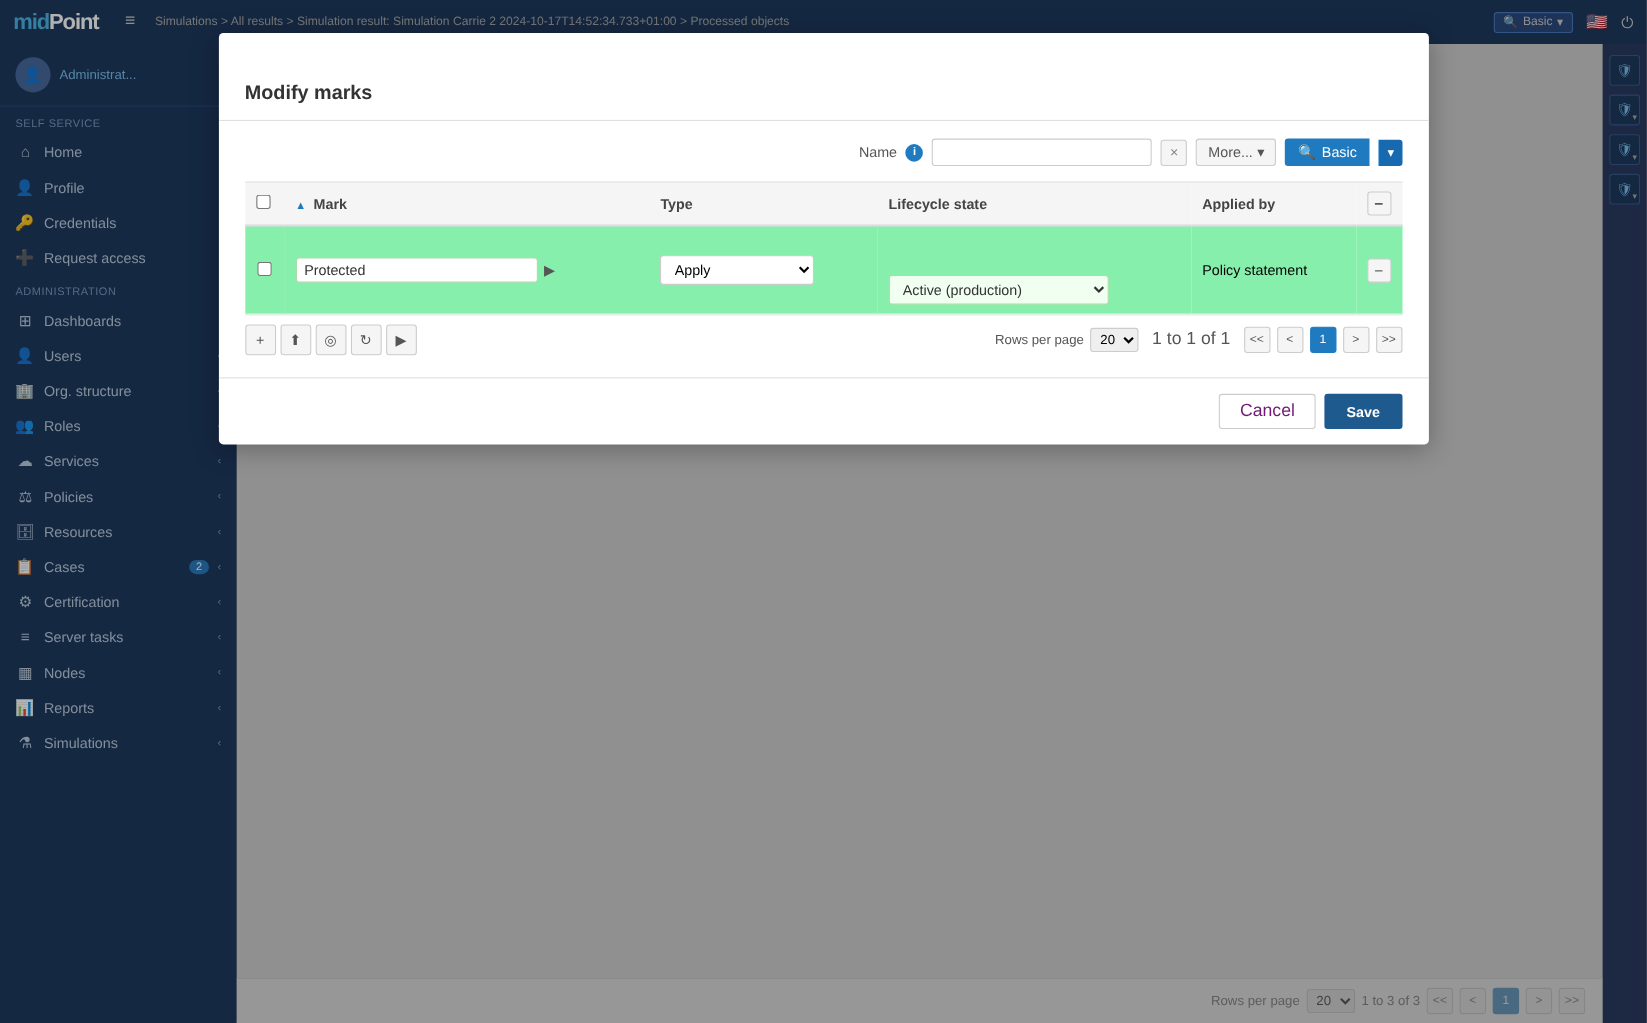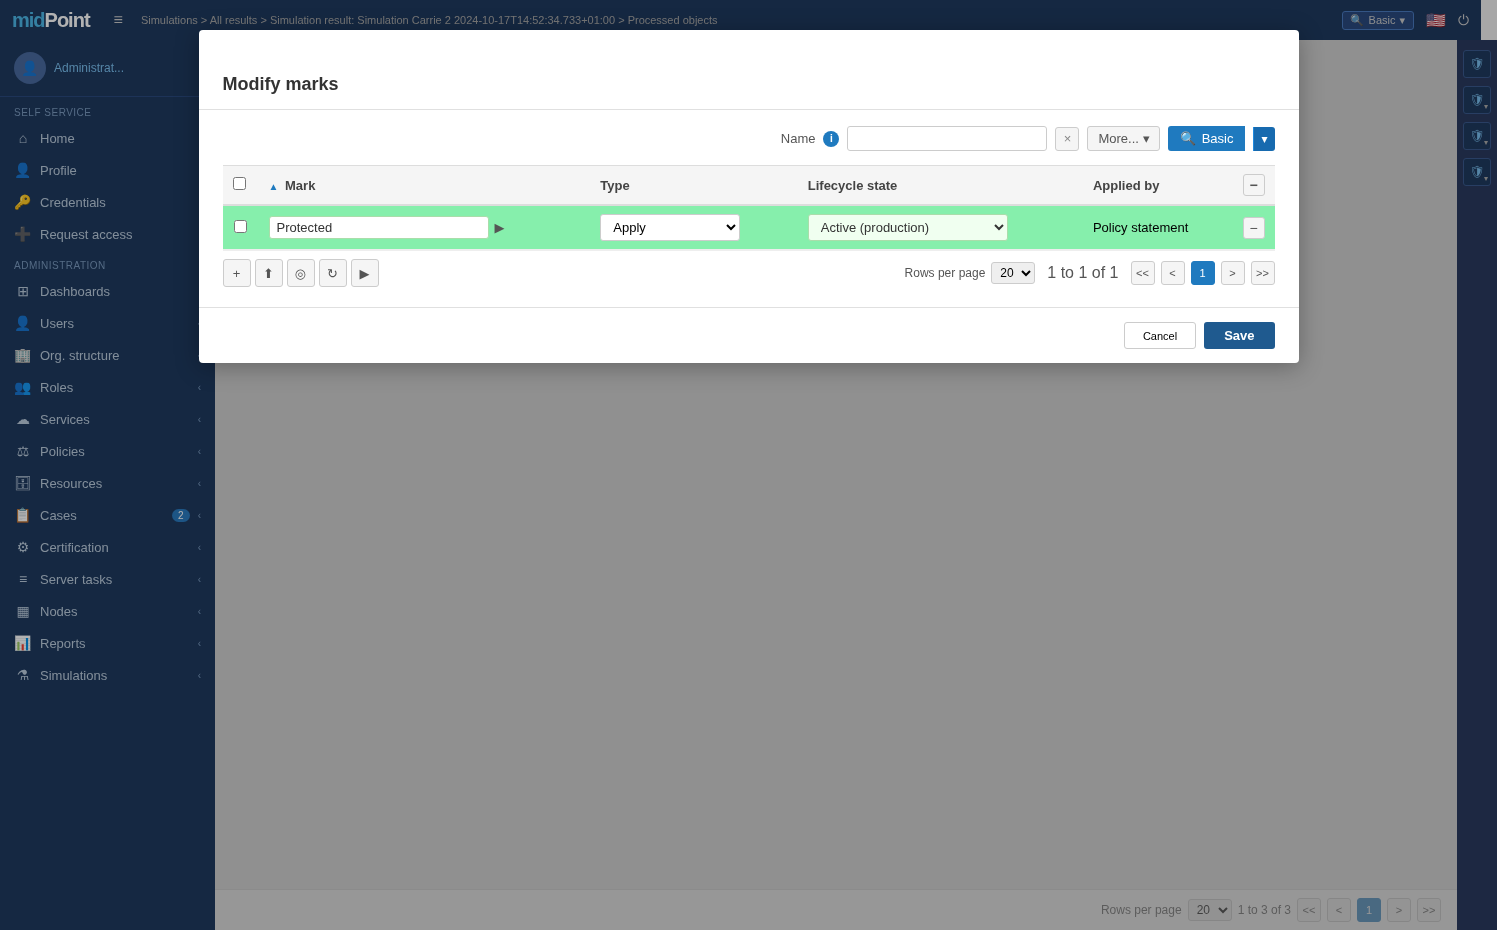--- a/index.html
+++ b/index.html
@@ -9,21 +9,21 @@
     .topbar {
       height: 40px;
       background: #1f3a5f;
       display: flex;
       align-items: center;
       padding: 0 12px;
       color: #ccc;
       font-size: 12px;
       gap: 8px;
       position: fixed;
-      top: 0; left: 0; right: 16px;
+      top: 0; left: 0; right: 0;
       z-index: 100;
     }
     .topbar-logo {
       color: #fff;
       font-size: 20px;
       font-weight: bold;
       margin-right: 16px;
       letter-spacing: -1px;
     }
     .topbar-logo span { color: #4db8e8; }
@@ -333,20 +333,21 @@
     }
     .lifecycle-select {
       border: 1px solid #aaddaa;
       border-radius: 3px;
       padding: 4px 8px;
       font-size: 13px;
       background: #f0fff0;
       width: 200px;
       cursor: pointer;
       color: #333;
+      margin-top: 36px;
     }
     .minus-btn {
       width: 22px; height: 22px;
       background: #f5f5f5;
       border: 1px solid #ccc;
       border-radius: 3px;
       display: flex; align-items: center; justify-content: center;
       cursor: pointer;
       font-size: 14px;
       color: #555;
@@ -387,23 +388,23 @@
       display: flex;
       justify-content: flex-end;
       gap: 8px;
       border-top: 1px solid #e0e0e0;
     }
     .cancel-btn {
       background: #fff;
       border: 1px solid #ccc;
       border-radius: 3px;
       padding: 6px 18px;
-      font-size: 11px;
-      cursor: pointer;
-      color: #000000;
+      font-size: 16px;
+      cursor: pointer;
+      color: #701a75;
     }
     .save-btn {
       background: #1f5a8f;
       border: none;
       border-radius: 3px;
       padding: 6px 20px;
       font-size: 13px;
       cursor: pointer;
       color: #fff;
       font-weight: 600;

